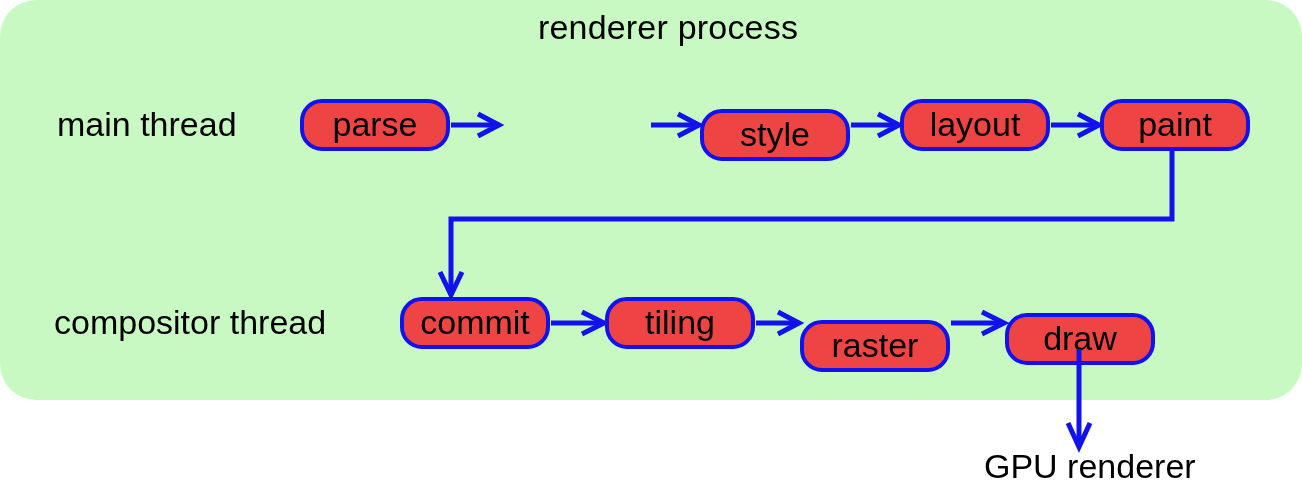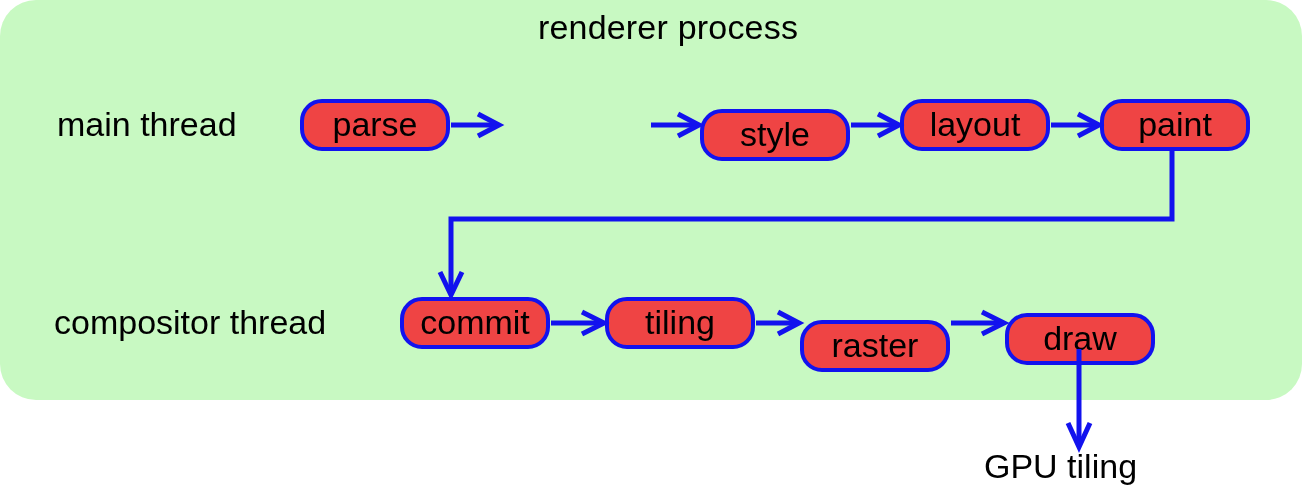--- a/index.html
+++ b/index.html
@@ -116,21 +116,21 @@
   <div class="node" style="left:605px; top:297px; width:150px;">
     <span>tiling</span>
   </div>
   <div class="node" style="left:800px; top:297px; width:150px;margin-top:23px;">
     <span>raster</span>
   </div>
   <div class="node" style="left:1005px; top:297px; width:150px;margin-top:16px;">
     <span>draw</span>
   </div>
 
-  <div id="gpu-label">GPU tiling</div>
+  <div id="gpu-label">GPU renderer</div>
 
   <svg id="edges" viewBox="0 0 1302 494">
     <g fill="none" stroke="#1212ee" stroke-width="5" stroke-linecap="butt">
 
       <g>
         <line x1="451" y1="125" x2="497" y2="125"></line>
         <polyline points="478,114 499,125 478,136" stroke-width="5"></polyline>
       </g>
       <g>
         <line x1="651" y1="125" x2="697" y2="125"></line>

